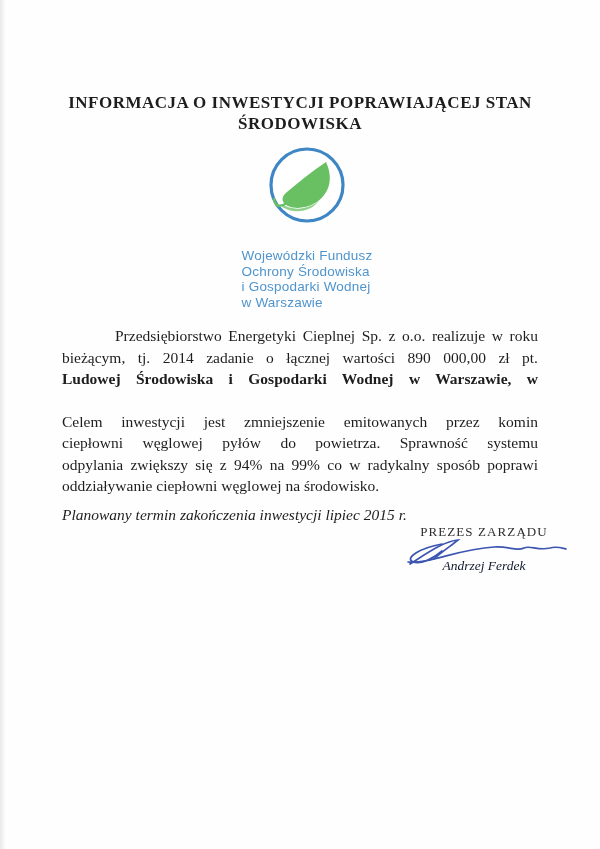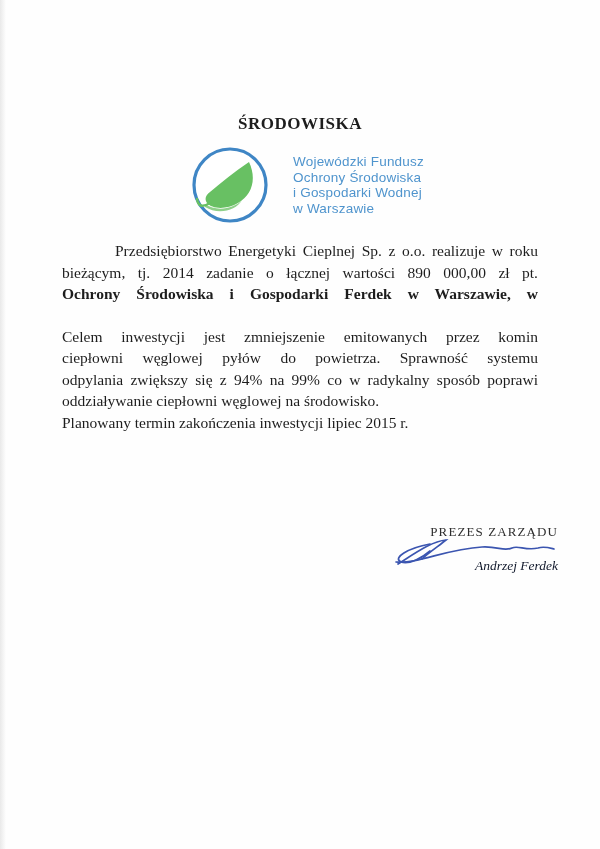--- a/index.html
+++ b/index.html
@@ -10,56 +10,56 @@
   .scan-edge{
     position:absolute;left:0;top:0;width:6px;height:100%;
     background:linear-gradient(90deg,#d8d8d8,rgba(255,255,255,0));opacity:.55;
   }
   .title{
     margin:0;padding-top:92px;text-align:center;
     font-size:17px;font-weight:700;line-height:21px;letter-spacing:.5px;
   }
   .logo{
     display:flex;justify-content:center;align-items:center;
-    gap:23px;margin-top:11px;padding-left:14px;
+    gap:23px;margin-top:11px;padding-left:14px;flex-direction:column;
   }
   .logo-mark{width:80px;height:80px;flex:0 0 auto;}
   .logo-text{
     font-family:"Liberation Sans",sans-serif;
     font-size:13.5px;line-height:15.5px;color:#4f94cd;letter-spacing:.2px;
   }
   .content{width:476px;margin-left:62px;}
   .p{margin:0;}
   .p1{margin-top:15px;}
   .p2{margin-top:21px;}
-  .p3{}
+  .p3{margin-top:7px;font-style:italic;}
   .line{
     font-size:15.5px;line-height:21.5px;height:21.5px;
     text-align:justify;text-align-last:justify;
   }
   .line.last{text-align:left;text-align-last:left;}
   .line.indent{text-indent:53px;}
   .line.bold{font-weight:700;}
-  .signature{position:absolute;left:386px;top:524px;width:172px;text-align:right;}
+  .signature{position:absolute;left:398px;top:524px;width:172px;text-align:center;}
   .sig-role{
     font-size:13px;line-height:16px;letter-spacing:1.1px;color:#2e2e2e;
   }
   .sig-name{
     margin-top:18px;font-size:13.5px;font-style:italic;color:#0f172a;line-height:15px;
   }
   .sig-svg{position:absolute;left:-2px;top:4px;width:176px;height:50px;pointer-events:none;}
 </style>
 </head>
 <body>
 
 <div class="page">
   <div class="scan-edge"></div>
 
   <h1 class="title">
-    <br>
+    <span>INFORMACJA O INWESTYCJI POPRAWIAJĄCEJ STAN</span><br>
     <span>ŚRODOWISKA</span>
   </h1>
 
   <div class="logo">
     <svg class="logo-mark" viewBox="0 0 80 80">
       <circle cx="40" cy="40" r="36" fill="#ffffff" stroke-width="3.2" stroke="#3f86c5"></circle>
       <path d="M 15 59 C 26 67 44 64 52 55 C 46 66 28 70 15 62 Z" fill="#8fd08a"></path>
       <path d="M 59 17 C 67 34 62 50 48 58 C 36 65 22 64 17 58 C 14 54 16 50 20 47 C 32 37 44 27 59 17 Z" fill="#68c063"></path>
       <path d="M 20 58 C 12 63 8 61 7 54" fill="none" stroke-width="2.4" stroke-linecap="round" stroke="#68c063"></path>
     </svg>
@@ -68,21 +68,21 @@
       <div>Ochrony Środowiska</div>
       <div>i Gospodarki Wodnej</div>
       <div>w Warszawie</div>
     </div>
   </div>
 
   <div class="content">
     <div class="p p1">
       <div class="line indent">Przedsiębiorstwo Energetyki Cieplnej Sp. z o.o. realizuje w roku</div>
       <div class="line">bieżącym, tj. 2014 zadanie o łącznej wartości 890 000,00 zł pt.</div>
-      <div class="line bold">Ochrony Środowiska i Gospodarki Ferdek w Warszawie, w</div>
+      <div class="line bold">Ludowej Środowiska i Gospodarki Wodnej w Warszawie, w</div>
     </div>
 
     <div class="p p2">
       <div class="line">Celem inwestycji jest zmniejszenie emitowanych przez komin</div>
       <div class="line">ciepłowni węglowej pyłów do powietrza. Sprawność systemu</div>
       <div class="line">odpylania zwiększy się z 94% na 99% co w radykalny sposób poprawi</div>
       <div class="line last">oddziaływanie ciepłowni węglowej na środowisko.</div>
     </div>
 
     <div class="p p3">

